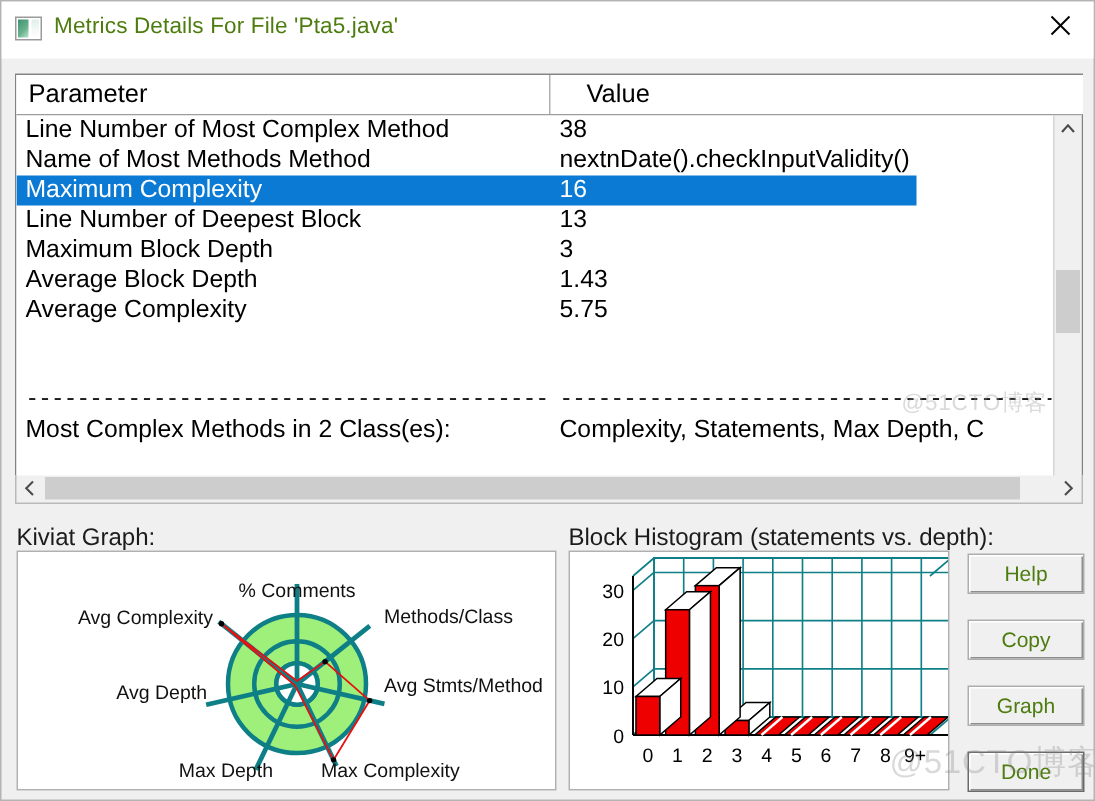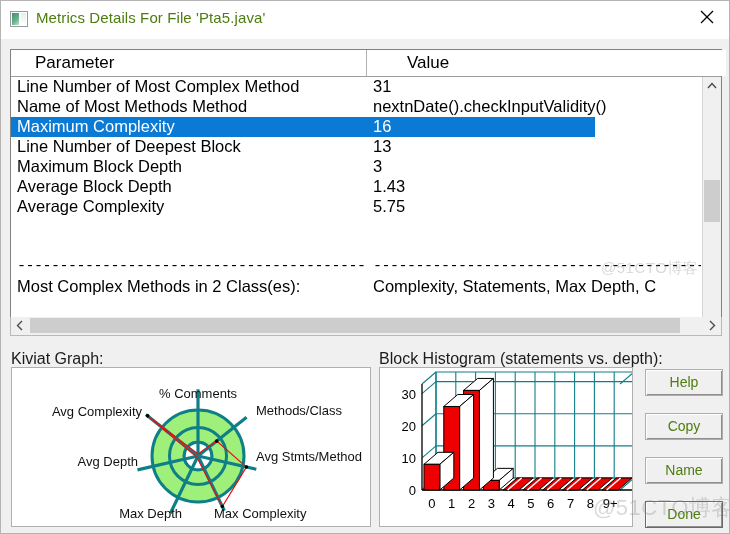--- a/index.html
+++ b/index.html
@@ -80,21 +80,21 @@
     box-sizing: border-box;
     border-bottom: 1px solid #9d9d9d;
   }
   .hcell {
     position: absolute;
     top: 0;
     height: 26px;
     line-height: 26px;
     font-size: 17px;
     color: #000;
-    padding-left: 24px;
+    padding-left: 8px;
     box-sizing: border-box;
     background: #ffffff;
     border-right: 1px solid #b0b0b0;
     overflow: hidden;
     white-space: nowrap;
   }
   .hcell.c1 { left: 0;   width: 356px; }
   .hcell.c2 { left: 372px; width: 335px; }
   .hcell.c3 { left: 691px; width: 20px; border-right: none; }
 
@@ -103,20 +103,21 @@
     left: 0; top: 27px;
     width: 691px;
     height: 258px;
     overflow: hidden;
     background: #fff;
   }
   .row {
     position: relative;
     height: 20px;
     width: 584px;
+    padding-left: 16px;
   }
   .row .p, .row .v {
     position: absolute;
     top: 0;
     height: 20px;
     line-height: 19px;
     font-size: 16.5px;
     color: #000;
     white-space: nowrap;
     overflow: hidden;
@@ -255,21 +256,21 @@
   <div class="list-wrap">
     <div class="list-header">
       <div class="hcell c1">Parameter</div>
       <div class="hcell c2">Value</div>
       <div class="hcell c3"></div>
     </div>
 
     <div class="rows" id="rows-container">
         <div class="row">
           <div class="p">Line Number of Most Complex Method</div>
-          <div class="v">31</div>
+          <div class="v">38</div>
         </div>
         <div class="row">
           <div class="p">Name of Most Methods Method</div>
           <div class="v">nextnDate().checkInputValidity()</div>
         </div>
         <div class="row selected">
           <div class="p">Maximum Complexity</div>
           <div class="v">16</div>
         </div>
         <div class="row">
@@ -451,17 +452,17 @@
           <polygon points="43.98,96.3030303030303 57.98,84.3030303030303 73.82,84.3030303030303 59.82,96.3030303030303" fill="#ffffff" stroke="#000" stroke-width="1"></polygon>
           <polygon points="59.82,96.3030303030303 73.82,84.3030303030303 73.82,110 59.82,122" fill="#ffffff" stroke="#000" stroke-width="1"></polygon>
           <rect x="43.98" y="96.3030303030303" width="15.840000000000002" height="25.6969696969697" fill="#ee0000" stroke="#000" stroke-width="1"></rect>
         </g>
         <text x="51.9" y="140" text-anchor="middle" font-family="&quot;Liberation Sans&quot;, sans-serif" font-size="13" fill="#000">0</text>
       </svg>
   </div>
 
   <div class="btn" id="btn-help">Help</div>
   <div class="btn" id="btn-copy">Copy</div>
-  <div class="btn" id="btn-print">Name</div>
+  <div class="btn" id="btn-print">Graph</div>
   <div class="btn" id="btn-done">Done</div>
 
   <div class="watermark" id="wm2">@51CTO博客</div>
 </div>
 
 </body></html>

